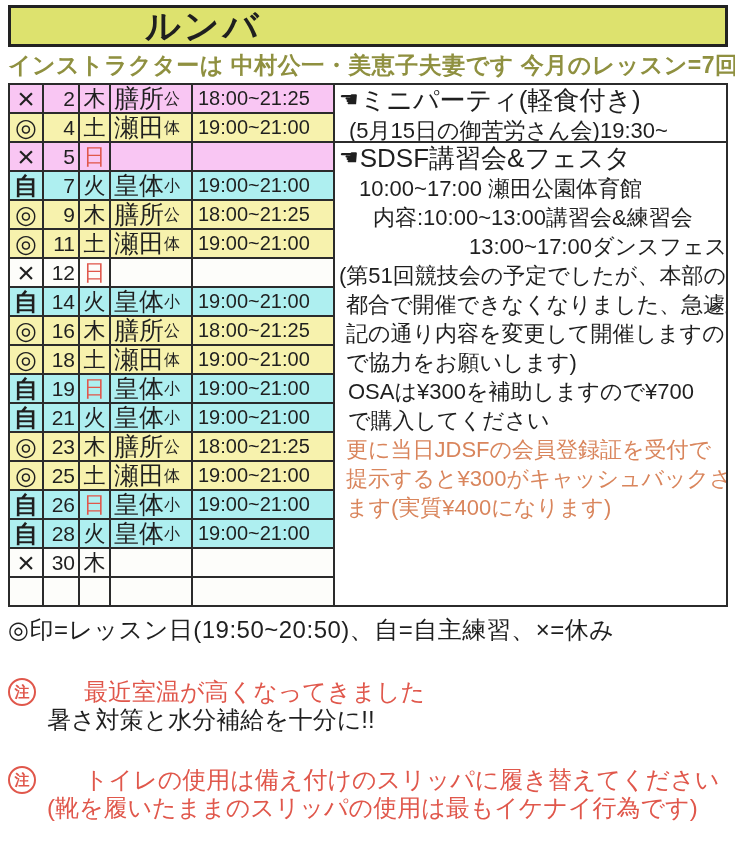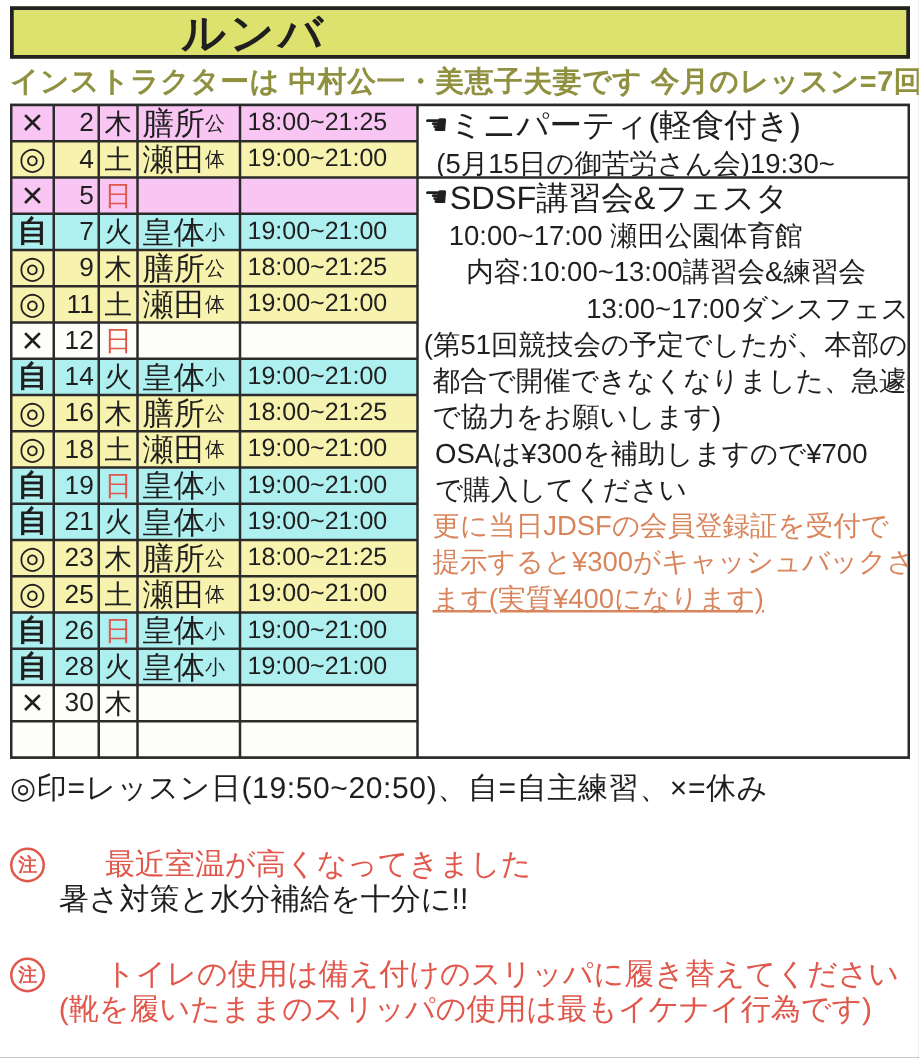--- a/index.html
+++ b/index.html
@@ -233,26 +233,27 @@
       <div class="note-line lg"><span class="hand-icon">☚</span>ミニパーティ(軽食付き)</div>
       <div class="note-line" style="padding-left: 10px;">(5月15日の御苦労さん会)19:30~</div>
     </div>
     <div class="notes-cell" style="grid-area: 3 / 6 / span 16;">
       <div class="note-line lg"><span class="hand-icon">☚</span>SDSF講習会&amp;フェスタ</div>
       <div class="note-line" style="padding-left: 20px;">10:00~17:00 瀬田公園体育館</div>
       <div class="note-line" style="padding-left: 34px;">内容:10:00~13:00講習会&amp;練習会</div>
       <div class="note-line" style="padding-left: 130px;">13:00~17:00ダンスフェスタ</div>
       <div class="note-line">(第51回競技会の予定でしたが、本部の</div>
       <div class="note-line" style="padding-left: 7px;">都合で開催できなくなりました、急遽上</div>
+      <div class="note-line" style="padding-left: 7px;">記の通り内容を変更して開催しますの</div>
       <div class="note-line" style="padding-left: 7px;">で協力をお願いします)</div>
       <div class="note-line" style="padding-left: 9px;">OSAは¥300を補助しますので¥700</div>
       <div class="note-line" style="padding-left: 9px;">で購入してください</div>
       <div class="note-line orange" style="padding-left: 7px;">更に当日JDSFの会員登録証を受付で</div>
       <div class="note-line orange" style="padding-left: 7px;">提示すると¥300がキャッシュバックされ</div>
-      <div class="note-line orange" style="padding-left: 7px; text-decoration: underline;">ます(実質¥400になります)</div>
+      <div class="note-line orange" style="padding-left: 7px;">ます(実質¥400になります)</div>
     </div>
   </div>
 
 <div class="legend">◎印=レッスン日(19:50~20:50)、自=自主練習、×=休み</div>
 
 <div id="footnotes">
     <div class="footnote fn1">
       <div class="fn-first">
         <div class="caution-badge">注</div>
         <div class="fn-line fn-red">最近室温が高くなってきました</div>

